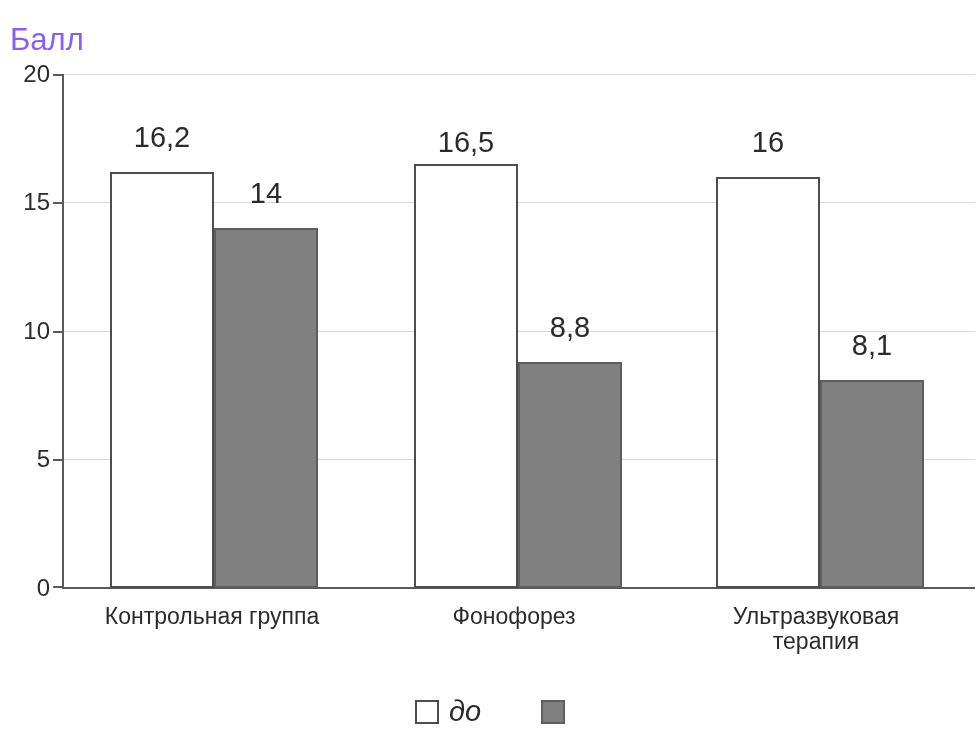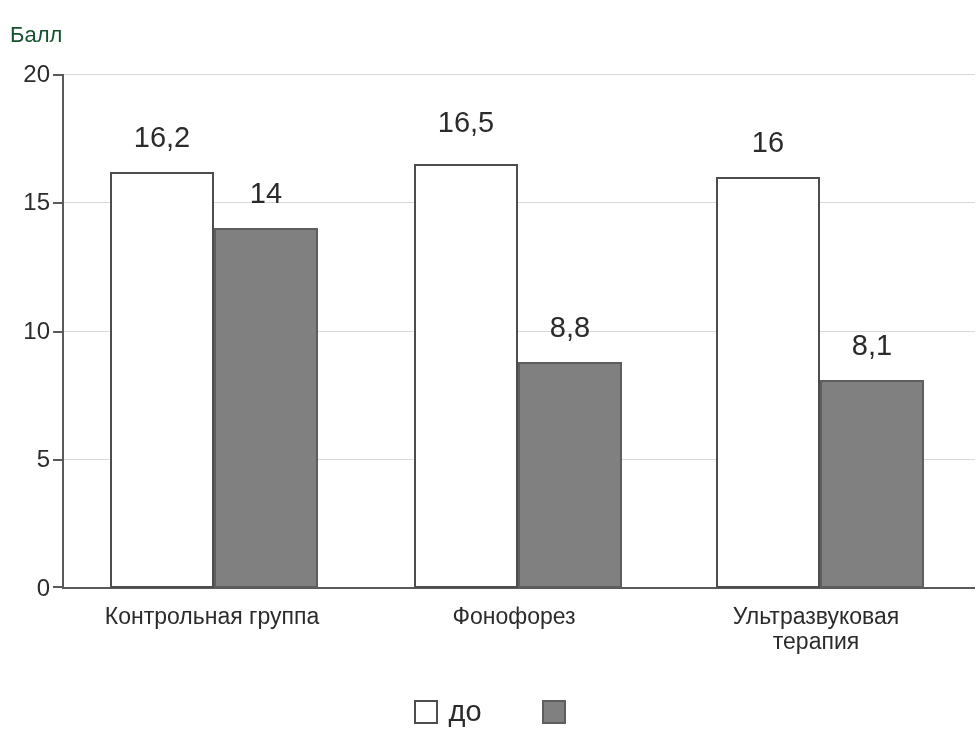--- a/index.html
+++ b/index.html
@@ -18,22 +18,22 @@
     position: relative;
     width: 980px;
     height: 745px;
   }
 
   
   .axis-caption {
     position: absolute;
     left: 10px;
     top: 22px;
-    font-size: 22px;
-    color: #14532d;
+    font-size: 31px;
+    color: #8b5cf6;
     white-space: nowrap;
   }
 
   
   .plot {
     position: absolute;
     left: 62px;
     top: 74px;
     width: 913px;
     height: 514px;
@@ -126,20 +126,21 @@
     justify-content: center;
     align-items: center;
     gap: 60px;
     font-size: 29px;
     color: #2b2b2b;
   }
   .legend-item {
     display: flex;
     align-items: center;
     gap: 10px;
+    font-style: italic;
   }
   .swatch {
     width: 24px;
     height: 24px;
     box-sizing: border-box;
     display: inline-block;
   }
   .swatch.before {
     background: #ffffff;
     border: 2px solid #4d4d4d;
@@ -180,21 +181,21 @@
     <div class="tick-mark" style="top:385px;"></div>
     <div class="tick-mark" style="top:512px;"></div>
 
     <div class="bar before" style="left:48px; width:104px; height:416px;"></div>
     <div class="bar-label" style="left:28px; top:47px; width:144px;">16,2</div>
 
     <div class="bar after" style="left:152px; width:104px; height:360px;"></div>
     <div class="bar-label" style="left:132px; top:103px; width:144px;">14</div>
 
     <div class="bar before" style="left:352px; width:104px; height:424px;"></div>
-    <div class="bar-label" style="left:332px; top:32px; width:144px;">16,5</div>
+    <div class="bar-label" style="left:332px; top:52px; width:144px;">16,5</div>
 
     <div class="bar after" style="left:456px; width:104px; height:226px;"></div>
     <div class="bar-label" style="left:436px; top:237px; width:144px;">8,8</div>
 
     <div class="bar before" style="left:654px; width:104px; height:411px;"></div>
     <div class="bar-label" style="left:634px; top:52px; width:144px;">16</div>
 
     <div class="bar after" style="left:758px; width:104px; height:208px;"></div>
     <div class="bar-label" style="left:738px; top:255px; width:144px;">8,1</div>
 

